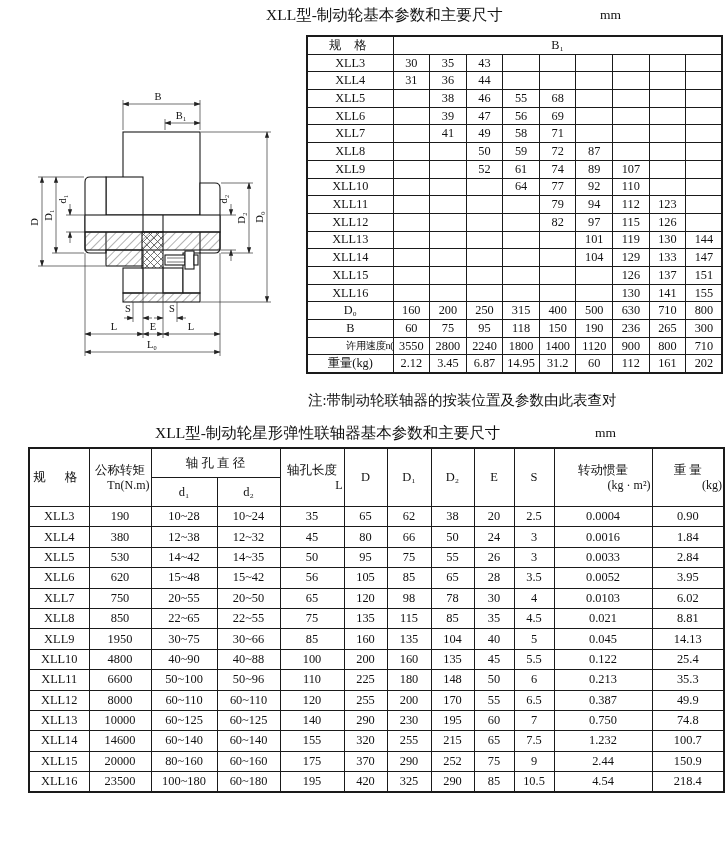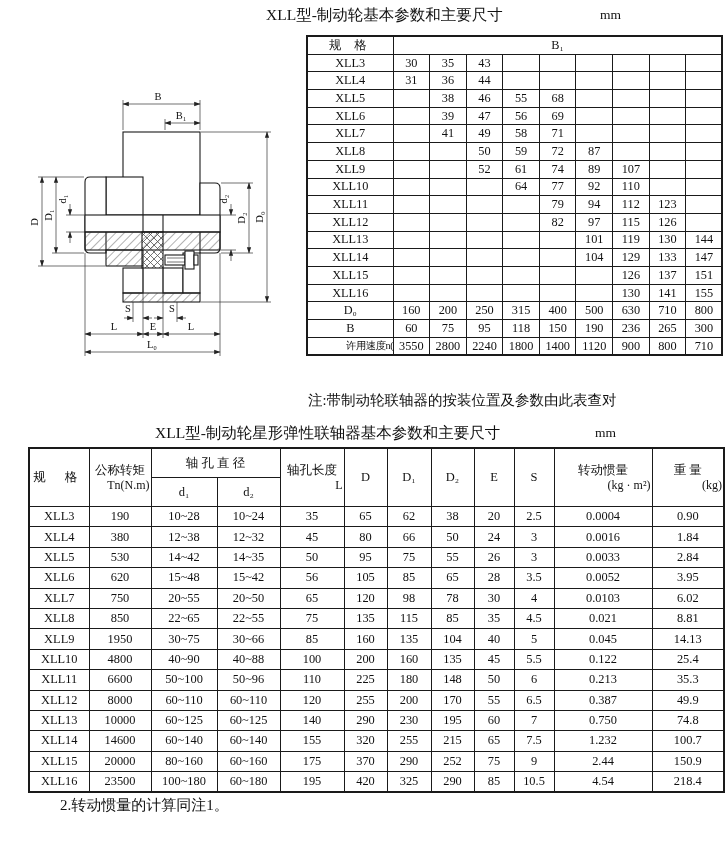--- a/index.html
+++ b/index.html
@@ -348,20 +348,32 @@
         <td class="sm">许用速度n(r/min)</td>
         <td>3550</td>
         <td>2800</td>
         <td>2240</td>
         <td>1800</td>
         <td>1400</td>
         <td>1120</td>
         <td>900</td>
         <td>800</td>
         <td>710</td>
+      </tr>
+      <tr>
+        <td>重量(kg)</td>
+        <td>2.12</td>
+        <td>3.45</td>
+        <td>6.87</td>
+        <td>14.95</td>
+        <td>31.2</td>
+        <td>60</td>
+        <td>112</td>
+        <td>161</td>
+        <td>202</td>
       </tr>
     </tbody>
 </table>
 
 <div class="abs note1">注:带制动轮联轴器的按装位置及参数由此表查对</div>
 
 <div class="abs title2">XLL型-制动轮星形弹性联轴器基本参数和主要尺寸</div>
 <div class="abs unit2">mm</div>
 
 <table class="abs t2">
@@ -604,14 +616,13 @@
         <td>290</td>
         <td>85</td>
         <td>10.5</td>
         <td>4.54</td>
         <td>218.4</td>
       </tr>
     </tbody>
 </table>
 
 <div class="abs notes">
-  <div class="n-ind">2.转动惯量的计算同注1。</div>
 </div>
 
 </body></html>

